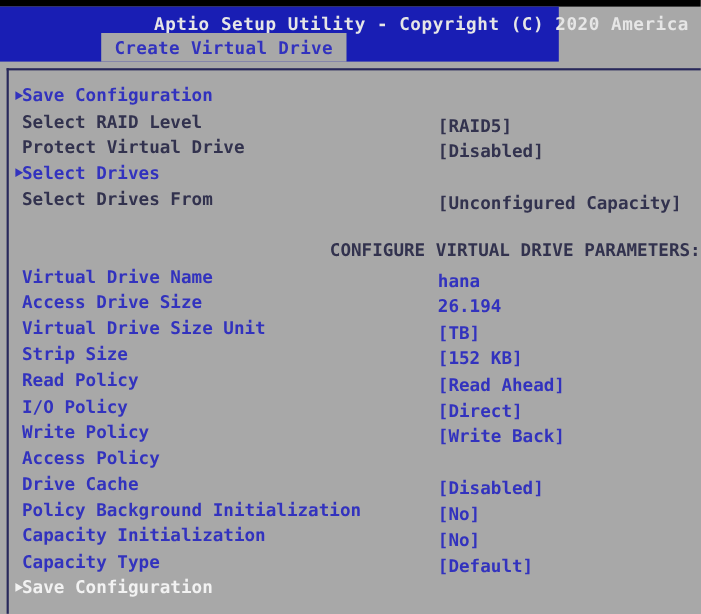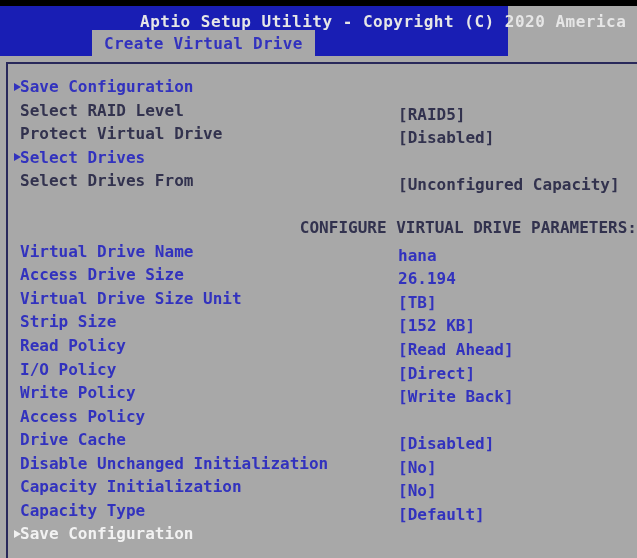--- a/index.html
+++ b/index.html
@@ -138,21 +138,21 @@
     
     <span class="label">Access Policy</span>
   </div>
     <div class="row field">
     
     <span class="label">Drive Cache</span>
     <span class="value">[Disabled]</span>
   </div>
     <div class="row field">
     
-    <span class="label">Disable Unchanged Initialization</span>
+    <span class="label">Policy Background Initialization</span>
     <span class="value">[No]</span>
   </div>
     <div class="row field">
     
     <span class="label">Capacity Initialization</span>
     <span class="value">[No]</span>
   </div>
     <div class="row field">
     
     <span class="label">Capacity Type</span>

